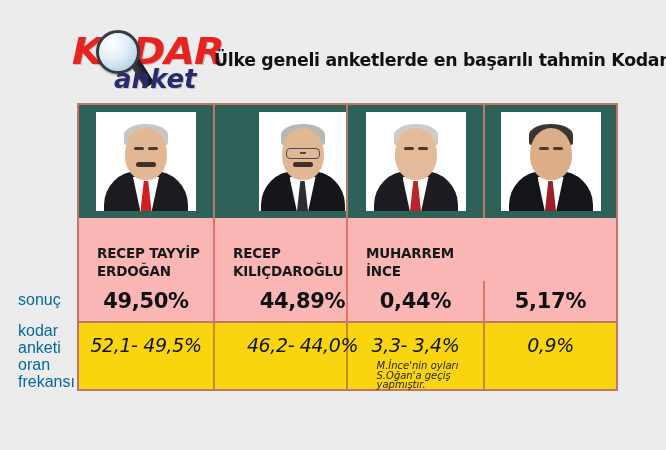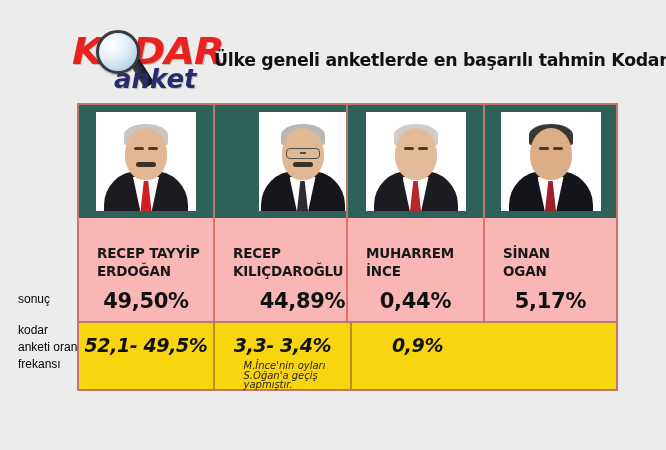--- a/index.html
+++ b/index.html
@@ -280,21 +280,21 @@
     border-right: 2px solid #c2892a;
     display: flex;
     flex-direction: column;
     align-items: center;
     justify-content: flex-start;
     padding-top: 11px;
   }
   .row-freq .cell:last-child { border-right: none; }
   .freq-val {
     font-family: "DejaVu Sans", sans-serif;
-    font-weight: bold;
+    font-weight: normal;
     font-style: italic;
     font-size: 19px;
     color: #111214;
     letter-spacing: -0.4px;
     white-space: nowrap;
   }
   .freq-note {
     margin-top: 5px;
     font-family: "DejaVu Sans", sans-serif;
     font-style: italic;
@@ -303,22 +303,22 @@
     color: #24241f;
     text-align: left;
     width: 84px;
     margin-left: 6px;
   }
 
   
   .rowlabel {
     position: absolute;
     font-family: "Liberation Sans", sans-serif;
-    font-size: 12px;
-    color: #000000;
+    font-size: 16px;
+    color: #0369a1;
     line-height: 17px;
   }
   .label-sonuc { left: 18px; top: 291px; }
   .label-kodar { left: 18px; top: 322px; width: 62px; }
 </style>
 </head>
 <body>
 
 <div class="header">
 
@@ -397,37 +397,36 @@
       <div>ERDOĞAN</div>
     </div>
     <div class="cell c1">
       <div>RECEP</div>
       <div>KILIÇDAROĞLU</div>
     </div>
     <div class="cell c2">
       <div>MUHARREM</div>
       <div>İNCE</div>
     </div>
-    <div class="cell c3">
-      <div>SİNAN</div>
-      <div>OGAN</div>
-    </div>
   </div>
 
   <div class="row row-result">
     <div class="cell c0">49,50%</div>
     <div class="cell c1">44,89%</div>
     <div class="cell c2">0,44%</div>
     <div class="cell c3">5,17%</div>
   </div>
 
   <div class="row row-freq">
     <div class="cell c0">
       <div class="freq-val">52,1- 49,5%</div>
     </div>
+    <div class="cell c1">
+      <div class="freq-val">46,2- 44,0%</div>
+    </div>
     <div class="cell c2">
       <div class="freq-val">3,3- 3,4%</div>
       <div class="freq-note">M.İnce'nin oyları S.Oğan'a geçiş yapmıştır.</div>
     </div>
     <div class="cell c3">
       <div class="freq-val">0,9%</div>
     </div>
   </div>
 
 </div>

